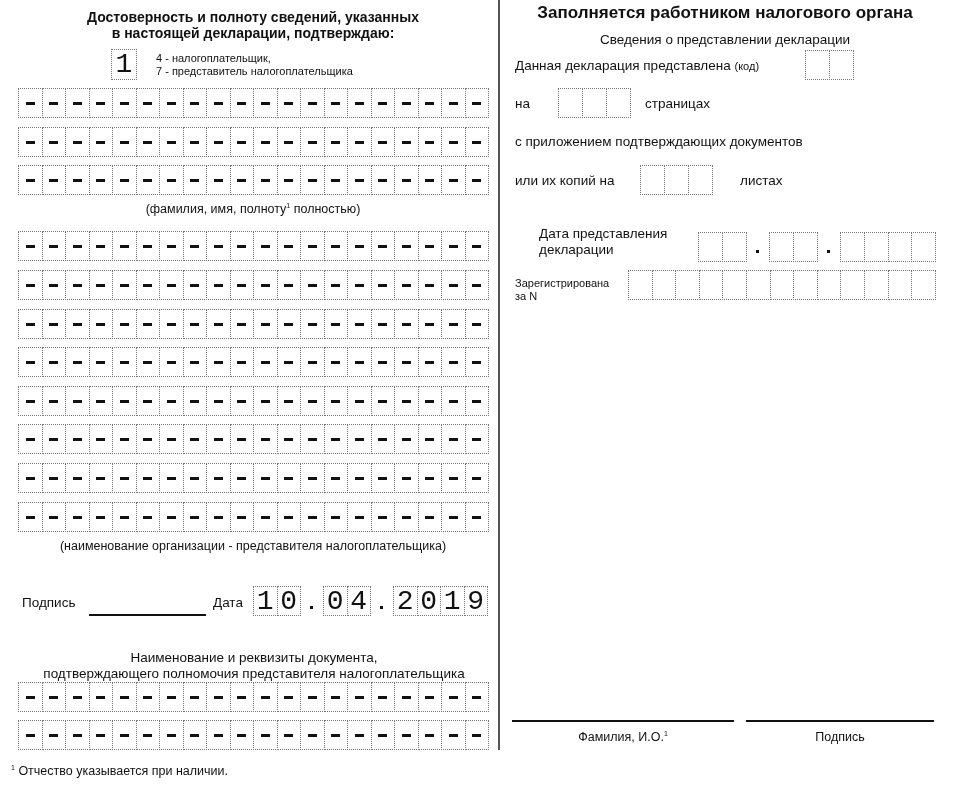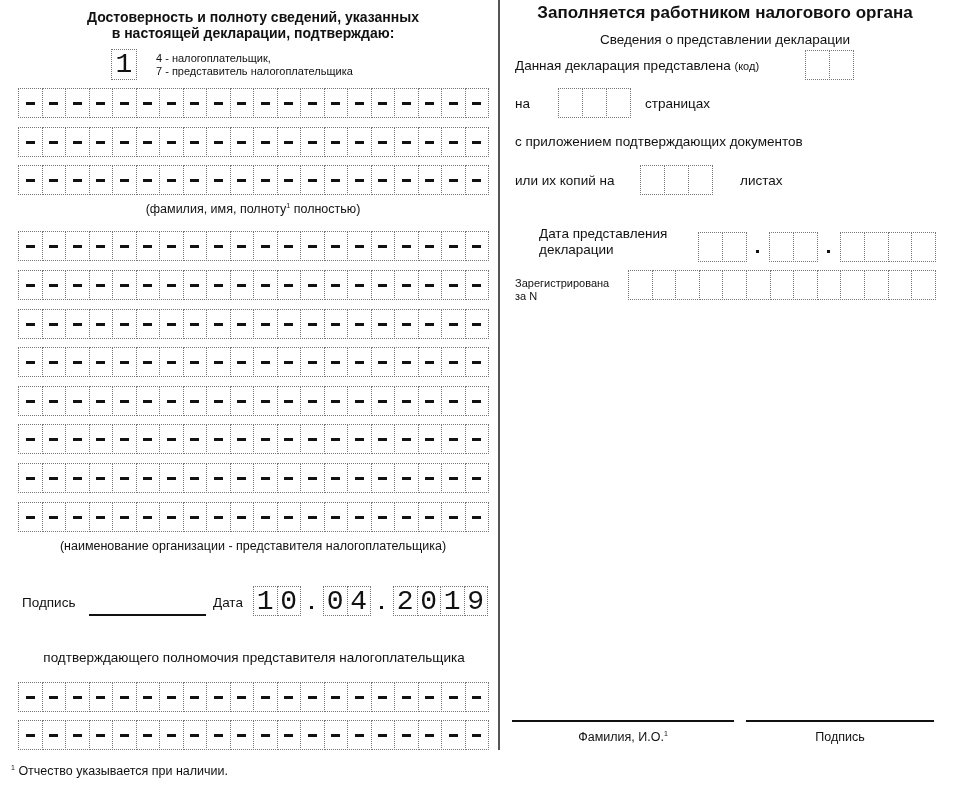--- a/index.html
+++ b/index.html
@@ -310,20 +310,21 @@
 </div>
 <div class="dot" style="left:380px; top:606px;"></div>
 <div class="grid" style="left:393px; top:586px;">
   <div class="cell bigdigit" style="width:24.5px; height:30px;">2</div>
   <div class="cell bigdigit" style="width:24.5px; height:30px;">0</div>
   <div class="cell bigdigit" style="width:24.5px; height:30px;">1</div>
   <div class="cell bigdigit" style="width:24.5px; height:30px;">9</div>
 </div>
 
 <div class="abs text13" style="left:14px; top:650px; width:480px; text-align:center;">
+  <div>Наименование и реквизиты документа,</div>
   <div>подтверждающего полномочия представителя налогоплательщика</div>
 </div>
 <div id="doc-grids">
     <div class="grid" style="left: 18px; top: 682px;">
       <div class="cell dash" style="width: 24.5px; height: 30px;"></div>
       <div class="cell dash" style="width: 24.5px; height: 30px;"></div>
       <div class="cell dash" style="width: 24.5px; height: 30px;"></div>
       <div class="cell dash" style="width: 24.5px; height: 30px;"></div>
       <div class="cell dash" style="width: 24.5px; height: 30px;"></div>
       <div class="cell dash" style="width: 24.5px; height: 30px;"></div>

